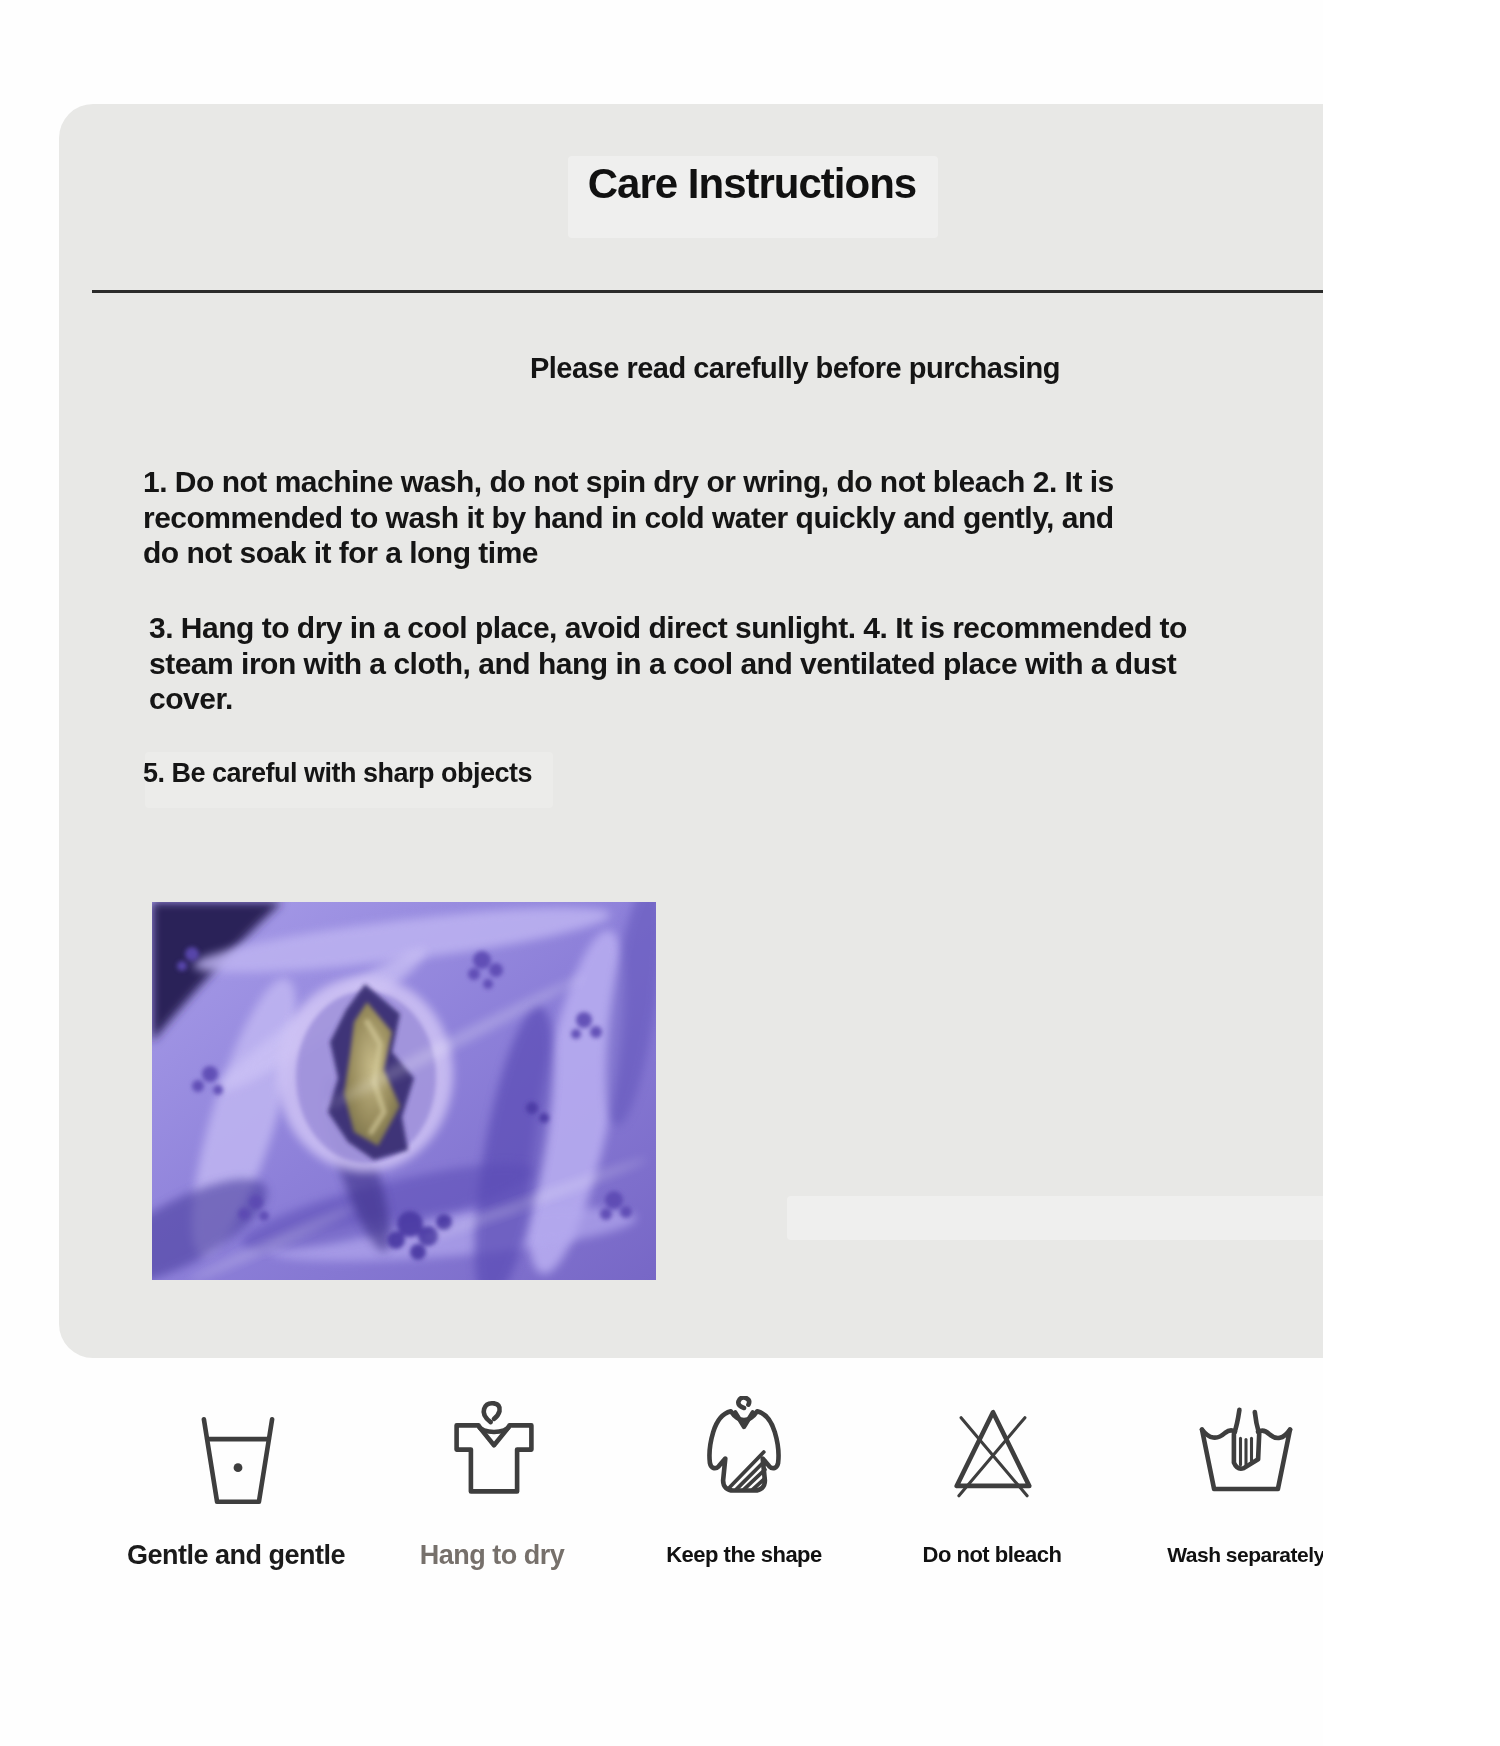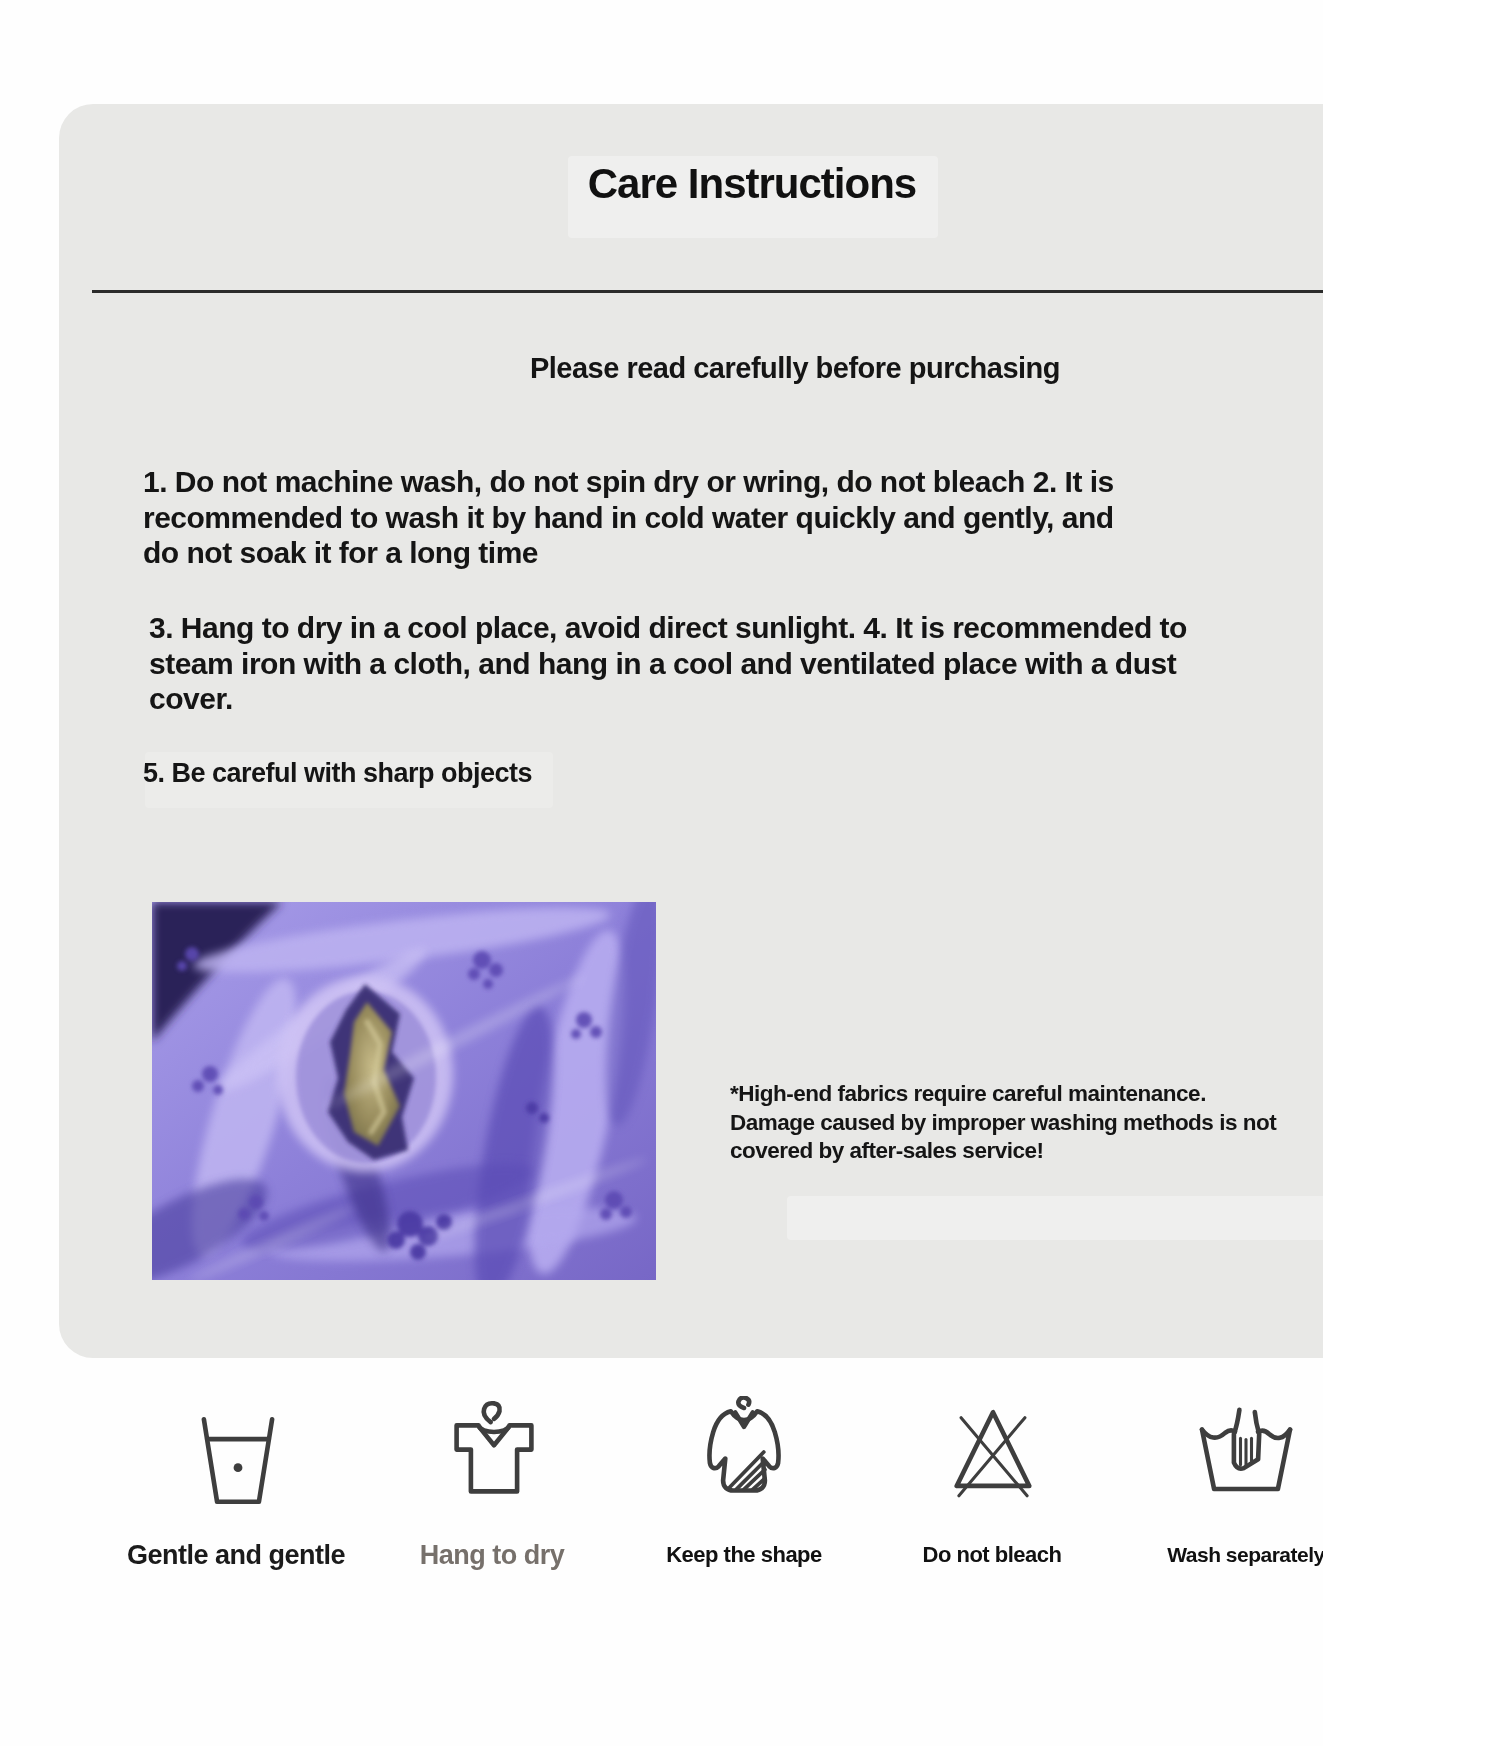--- a/index.html
+++ b/index.html
@@ -131,23 +131,20 @@
           <circle cx="380" cy="206" r="6"></circle>
             <circle cx="392" cy="216" r="5"></circle>
         </g>
 
         <ellipse cx="302" cy="140" rx="145" ry="6" fill="#ffffff" opacity="0.22" filter="url(#b2)" transform="rotate(-27 302 140)"></ellipse>
         <ellipse cx="382" cy="298" rx="120" ry="5" fill="#ffffff" opacity="0.2" filter="url(#b2)" transform="rotate(-20 382 298)"></ellipse>
         <ellipse cx="120" cy="342" rx="90" ry="5" fill="#ffffff" opacity="0.2" filter="url(#b2)" transform="rotate(-24 120 342)"></ellipse>
       </svg>
     </div>
 
-    <div id="warn2" class="abs txt" style="left:671px;top:976px;">*High-end fabrics require careful maintenance.
-Damage caused by improper washing methods is not
-covered by after-sales service!</div>
   </div>
 
   <div class="abs icon-box" style="left:183px;top:1404px;">
     <svg viewBox="0 0 100 100" fill="none" stroke="#3e3e3e" stroke-width="4.2" stroke-linecap="round" stroke-linejoin="round">
       <path d="M19 13 L31 88 L69 88 L81 13"></path>
       <path d="M22 31 L78 31"></path>
       <circle cx="50" cy="57" r="4" fill="#3e3e3e" stroke="none"></circle>
     </svg>
   </div>
   <div class="abs icon-box" style="left:439px;top:1398px;">

